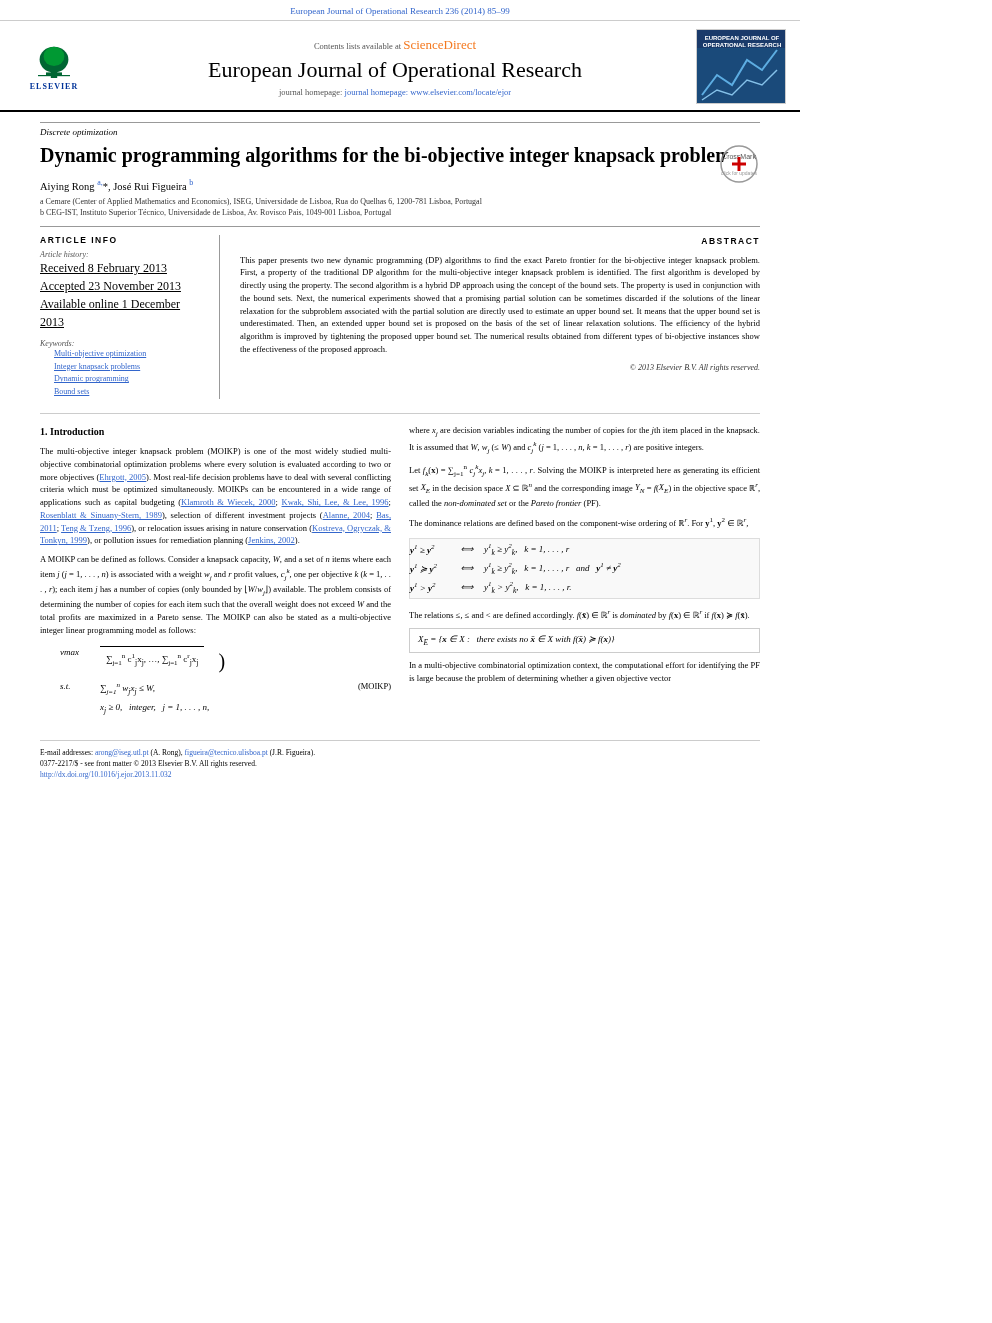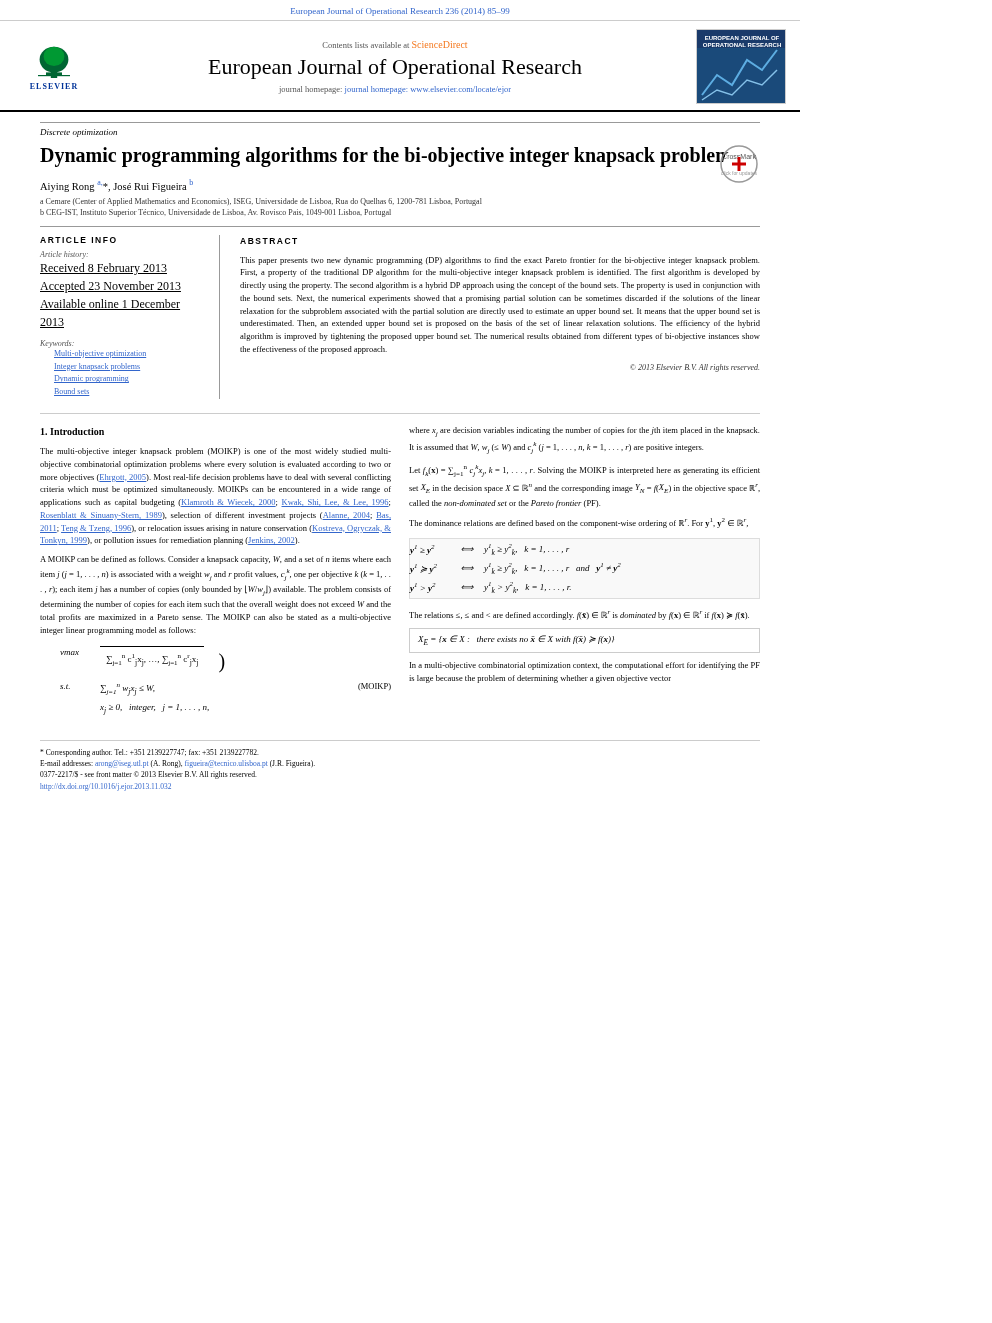--- a/index.html
+++ b/index.html
@@ -64,21 +64,21 @@
     }
 
     .contents-line {
       font-size: 8.5px;
       color: #555;
       margin-bottom: 2px;
     }
 
     .sciencedirect-link {
       color: #f47920;
-      font-size: 10px;
+      font-size: 13px;
     }
 
     .journal-title-header {
       font-size: 22px;
       font-weight: normal;
       color: #000;
       font-family: 'Times New Roman', serif;
       margin: 4px 0;
     }
 
@@ -209,20 +209,21 @@
       line-height: 1.5;
     }
 
     .abstract-title {
       font-size: 8.5px;
       font-weight: bold;
       letter-spacing: 1.5px;
       text-transform: uppercase;
       margin-bottom: 6px;
       font-family: Arial, sans-serif;
+      text-align: right;
     }
 
     .abstract-text {
       font-size: 8.5px;
       line-height: 1.5;
       color: #000;
       text-align: justify;
     }
 
     .copyright-line {
@@ -506,23 +507,20 @@
 
         <p class="body-text">
           In a multi-objective combinatorial optimization context, the computational effort for identifying the PF is large because the problem of determining <span>whether</span> a given objective vector
         </p>
       </div>
 
     </div>
 
     <div class="footer-area">
       <div class="footnote-text">
-        <span>* Corresponding author. Tel.: +351 2139227747; fax: +351 2139227782.</span>
-      </div>
-      <div class="footnote-text">
         <span>E-mail addresses:</span>
         <span class="footnote-link">arong@iseg.utl.pt</span>
         <span>(A. Rong),</span>
         <span class="footnote-link">figueira@tecnico.ulisboa.pt</span>
         <span>(J.R. Figueira).</span>
       </div>
       <div class="footnote-text">
         <div>0377-2217/$ - see front matter © 2013 Elsevier B.V. All rights reserved.</div>
         <div class="footnote-link">http://dx.doi.org/10.1016/j.ejor.2013.11.032</div>
       </div>

